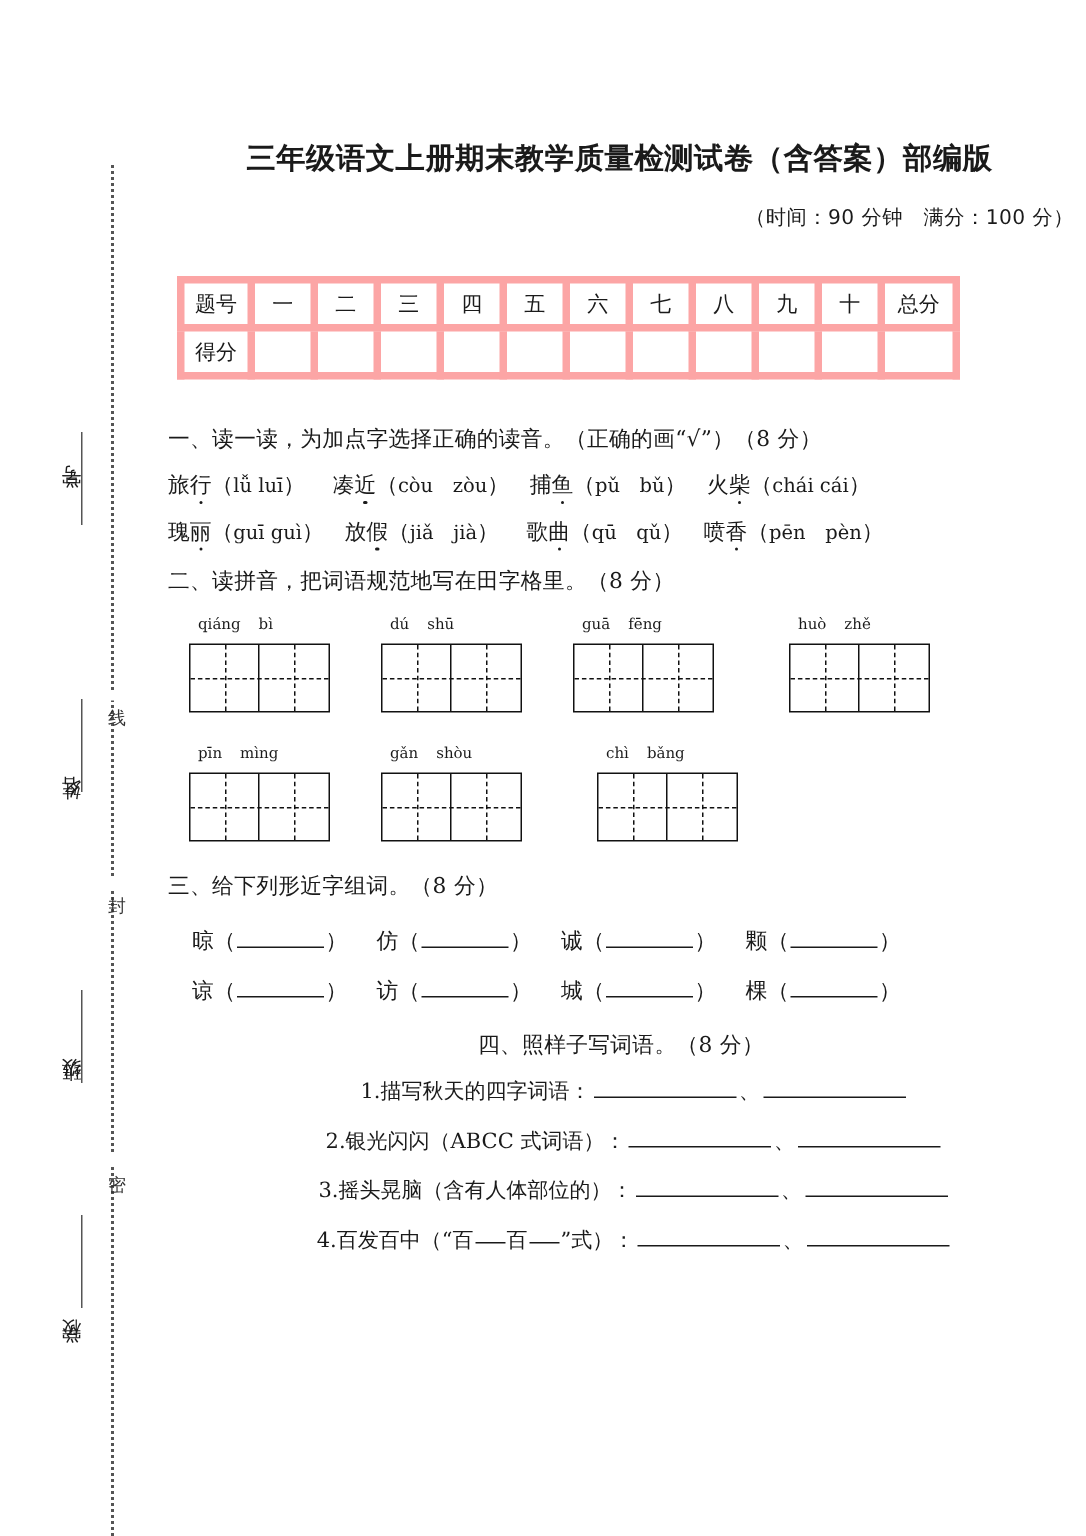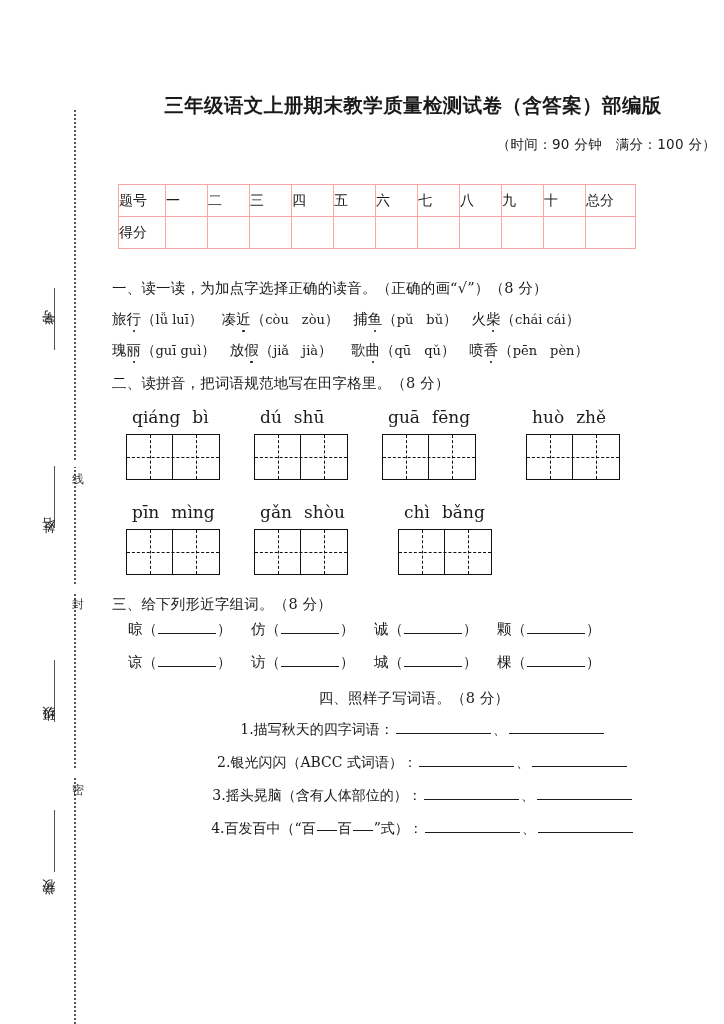--- a/index.html
+++ b/index.html
@@ -83,22 +83,23 @@
   }
 
   
   #score-table {
     margin: 30px 0 0 8px;
     border-collapse: collapse;
     width: 508px;
     table-layout: fixed;
   }
   #score-table td {
-    border: 1px solid #fca5a5;
+    border: 5px solid #fca5a5;
     height: 32px;
+    text-align: center;
     vertical-align: middle;
     font-size: 14px;
     padding: 0;
   }
   #score-table td.head-cell { width: 47px; }
   #score-table td.num-cell  { width: 42px; }
   #score-table td.total-cell{ width: 50px; }
 
   
   .section { margin-left: 2px; }
@@ -130,21 +131,21 @@
   }
   .py { font-family: "DejaVu Serif", "Liberation Serif", serif; font-size: 13px; }
 
   
   #sec2 { margin-top: 14px; }
   #sec2 .sec-heading { margin-bottom: 14px; }
   .grid-block { display: flex; margin-left: 14px; }
   .grid-group { width: 128px; }
   .grid-group.last { width: 120px; padding-left: 16px; }
   .grid-pinyin {
-    font-size: 17px;
+    font-size: 10px;
     font-family: "DejaVu Serif", "Liberation Serif", serif;
     margin-bottom: 7px;
     padding-left: 6px;
     white-space: nowrap;
   }
   .grid-pinyin .sp { display: inline-block; width: 12px; }
   .tzg {
     position: relative;
     width: 94px; height: 46px;
     border: 1.6px solid #111;
@@ -166,21 +167,21 @@
     content: "";
     position: absolute;
     left: 0; top: 50%;
     width: 100%; height: 0;
     border-top: 1.4px dashed #111;
   }
   .row2 { margin-top: 22px; }
 
   
   #sec3 { margin-top: 20px; }
-  #sec3 .sec-heading { margin-bottom: 6px; }
+  #sec3 .sec-heading { margin-bottom: 18px; }
   .pair-row {
     display: flex;
     margin-left: 16px;
     margin-bottom: 14px;
     font-size: 14.5px;
   }
   .pair-item { width: 123px; white-space: nowrap; }
   .blank-u {
     display: inline-block;
     width: 58px;

